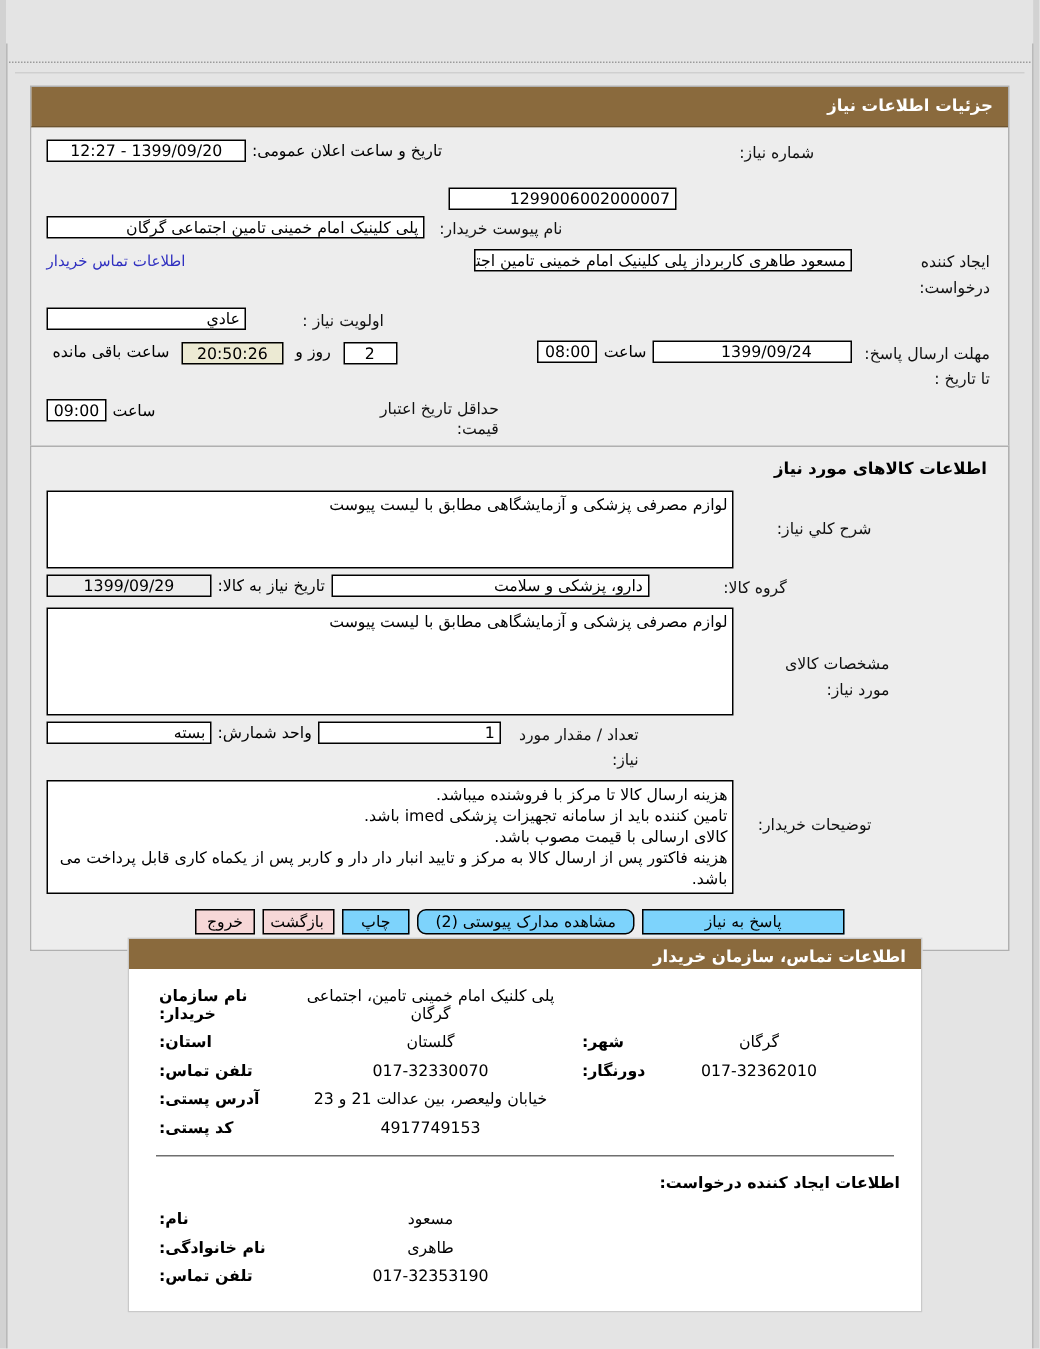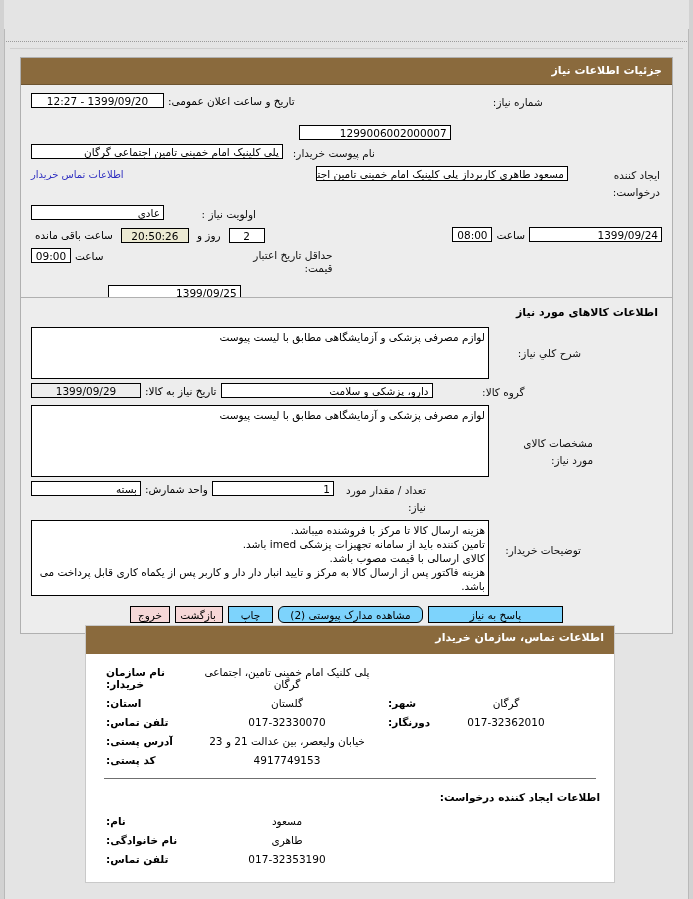--- a/index.html
+++ b/index.html
@@ -72,21 +72,21 @@
     white-space:nowrap;background:#7dd3fc;
   }
   .btn.pink{background:#f6d7d7;}
 
   
   .card{
     position:absolute;left:85px;right:78px;top:625px;
     background:#fff;border:1px solid #c9c9c9;z-index:2;
   }
   .card-head{
-    background:#8a6a3d;color:#fff;height:28px;line-height:24px;padding:0 10px;
+    background:#8a6a3d;color:#fff;height:20px;line-height:24px;padding:0 10px;
     font-size:11px;font-weight:bold;text-align:right;
   }
   .card-body{padding:12px 14px 10px 14px;background:#fff;}
   .crow{display:flex;align-items:baseline;justify-content:flex-end;margin-bottom:7px;font-size:10.5px;}
   .ck{font-weight:bold;width:86px;flex:0 0 86px;text-align:left;padding-left:6px;}
   .cv{width:190px;flex:0 0 190px;text-align:center;}
   .ck2{font-weight:bold;width:58px;flex:0 0 58px;text-align:left;padding-left:6px;}
   .cv2{width:120px;flex:0 0 120px;text-align:center;}
   .hr{border-top:1px solid #6f6f6f;margin:12px 4px 12px 4px;}
   .sub-title{font-weight:bold;font-size:10.5px;text-align:right;margin:4px 0 12px 0;}
@@ -145,21 +145,22 @@
         <div style="flex:1;"></div>
         <a href="#" class="link">اطلاعات تماس خریدار</a>
       </div>
 
       <div class="row">
         <div class="lbl">اولویت نیاز :</div>
         <div class="fld" style="width:133px;">عادي</div>
       </div>
 
       <div class="row">
-        <div class="fld" style="width:133px;padding-left:22px;">1399/09/24</div>
+        <div class="lbl">مهلت ارسال پاسخ: تا تاریخ :</div>
+        <div class="fld" style="width:133px;text-align:center;padding-left:22px;">1399/09/24</div>
         <div class="mini">ساعت</div>
         <div class="fld" style="width:40px;text-align:center;">08:00</div>
         <div style="flex:1;"></div>
         <div class="inline">
           <div class="fld" style="width:36px;text-align:center;">2</div>
           <div class="mini">روز و</div>
           <div class="countdown">20:50:26</div>
           <div class="mini">ساعت باقی مانده</div>
         </div>
       </div>

